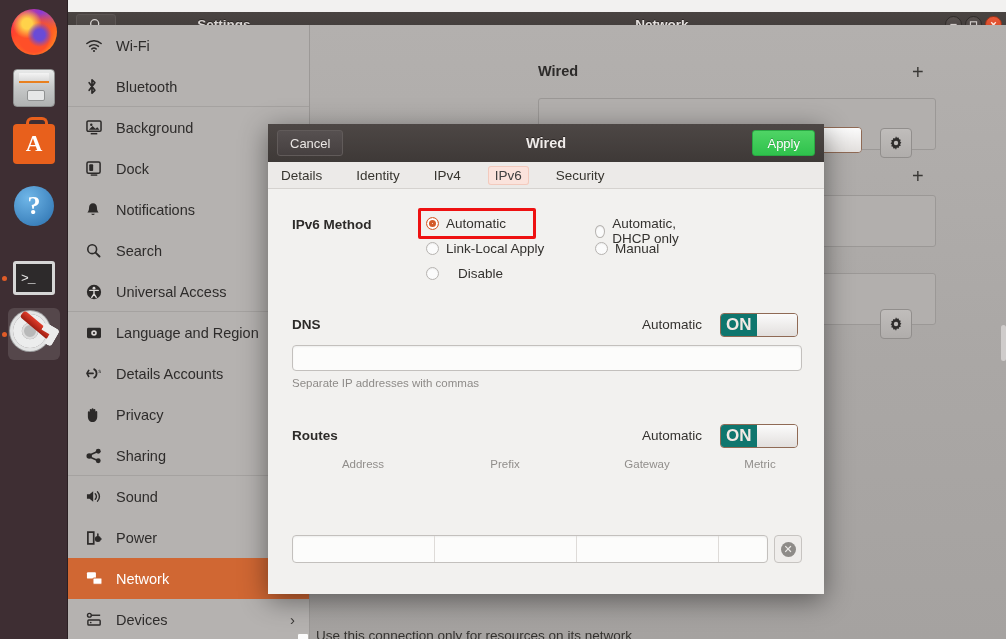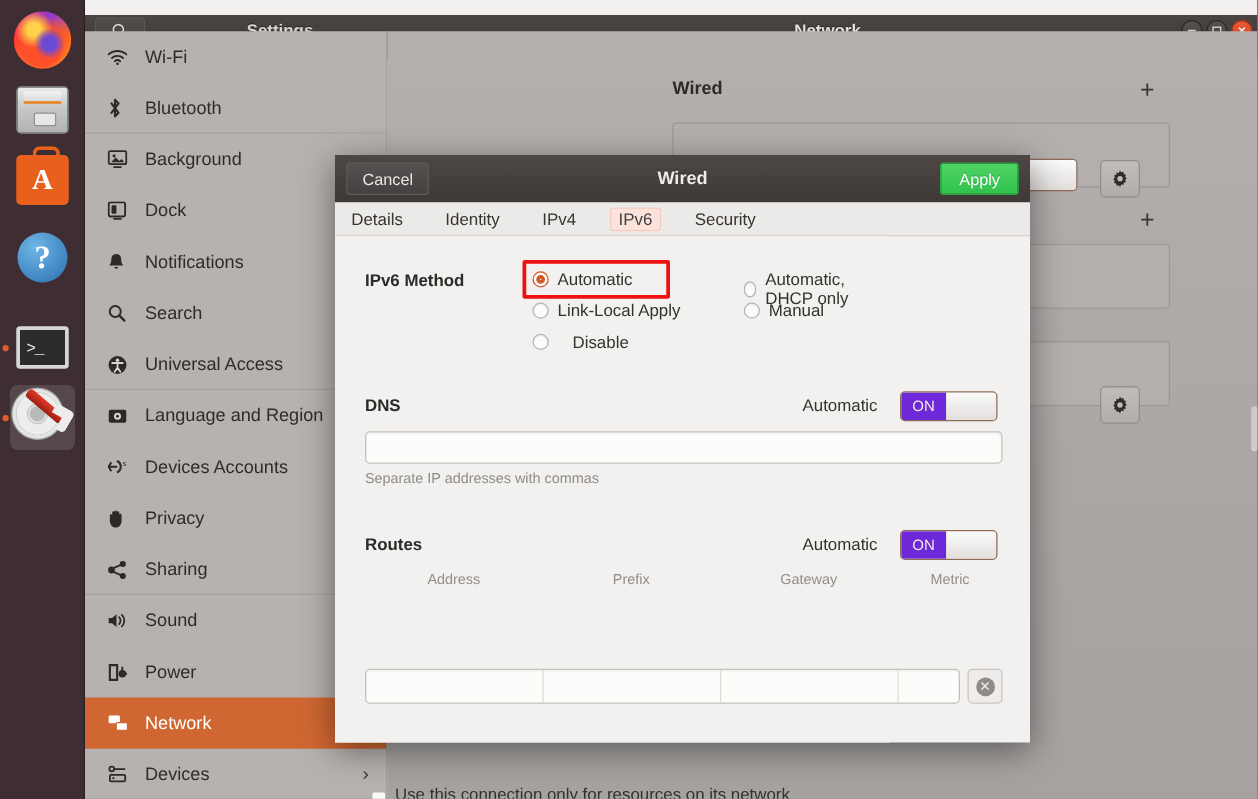--- a/index.html
+++ b/index.html
@@ -137,21 +137,21 @@
   .wired-h { position:absolute; left:228px; top:38px; font-size:14.5px; font-weight:bold; color:#2d2b2a; }
   .plus1 { position:absolute; left:602px; top:36px; font-size:20px; color:#3a3836; }
   .plus2 { position:absolute; left:602px; top:140px; font-size:20px; color:#3a3836; }
   .card { position:absolute; background:#b2afad; border:1px solid #9b9896; border-radius:3px; }
   .card1 { left:228px; top:73px; width:398px; height:52px; }
   .card2 { left:228px; top:170px; width:398px; height:52px; }
   .card3 { left:228px; top:248px; width:398px; height:52px; }
   .connected-lbl { position:absolute; left:248px; top:110px; font-size:14px; color:#2f2d2c; }
   .sw-bg { position:absolute; border-radius:4px; border:1px solid #8f6a55; overflow:hidden;
            display:flex; background:#d9d6d4; }
-  .sw-on { background:#6d28d9; color:#f3e9e4; font-size:12px; font-weight:normal;
+  .sw-on { background:#0f766e; color:#f3e9e4; font-size:17px; font-weight:bold;
            display:flex; align-items:center; justify-content:center; }
   .sw-knob { background: linear-gradient(180deg,#fbfbfb,#e2dfdd); }
   .gearbtn { position:absolute; width:32px; height:30px; border-radius:4px;
     background: linear-gradient(180deg,#c0bdbb,#b0adab); border:1px solid #918e8c;
     display:flex; align-items:center; justify-content:center; color:#2f2d2c; font-size:16px; }
   .scroll-edge { position:absolute; right:0; top:300px; width:5px; height:36px; background:#cfcccb; border-radius:3px; }
 
   
   .dlg {
     position:absolute; left:268px; top:124px; width:556px; height:470px;
@@ -380,21 +380,21 @@
 
       <div class="srow">
         <span class="sicon">
           <svg width="17" height="15" viewBox="0 0 18 15">
             <path d="M2 7.4h5.5" stroke="#2c2a29" stroke-width="1.7" stroke-linecap="round"></path>
             <path d="M3.2 3.6 L1 7.4 L3.2 11.2" fill="none" stroke="#2c2a29" stroke-width="1.7" stroke-linejoin="round"></path>
             <path d="M8 2.6a5.2 5.2 0 0 1 0 9.6" fill="none" stroke="#2c2a29" stroke-width="1.8"></path>
             <text x="13" y="6.5" font-size="6" fill="#2c2a29" font-family="DejaVu Sans">s</text>
           </svg>
         </span>
-        <span>Devices Accounts</span>
+        <span>Details Accounts</span>
       </div>
 
       <div class="srow">
         <span class="sicon">
           <svg width="15" height="16" viewBox="0 0 16 17">
             <path d="M2 9V5.6a1 1 0 0 1 2 0V3a1 1 0 0 1 2 0v-.6a1 1 0 0 1 2 0V3a1 1 0 0 1 2 0v2.2a1 1 0 0 1 2 0V10c0 3.6-2 6-5 6s-5-2.4-5-6z" fill="#2c2a29"></path>
           </svg>
         </span>
         <span>Privacy</span>
       </div>

